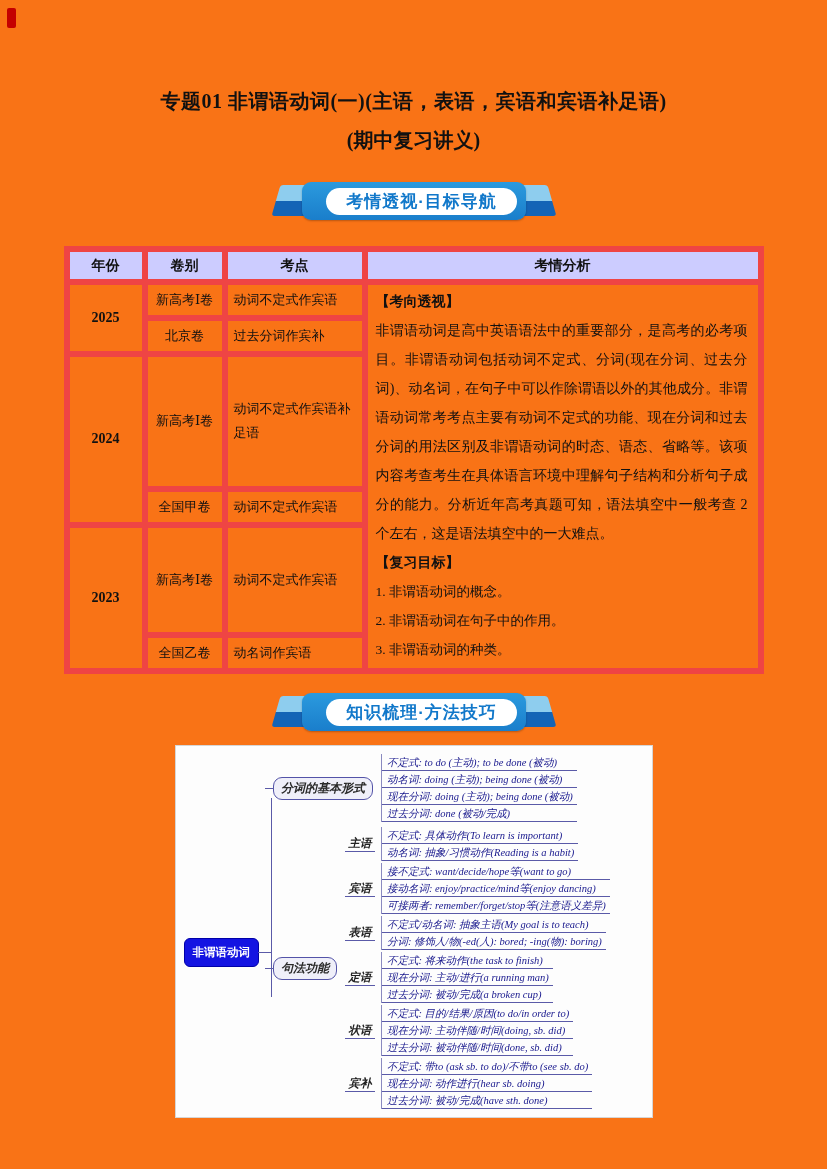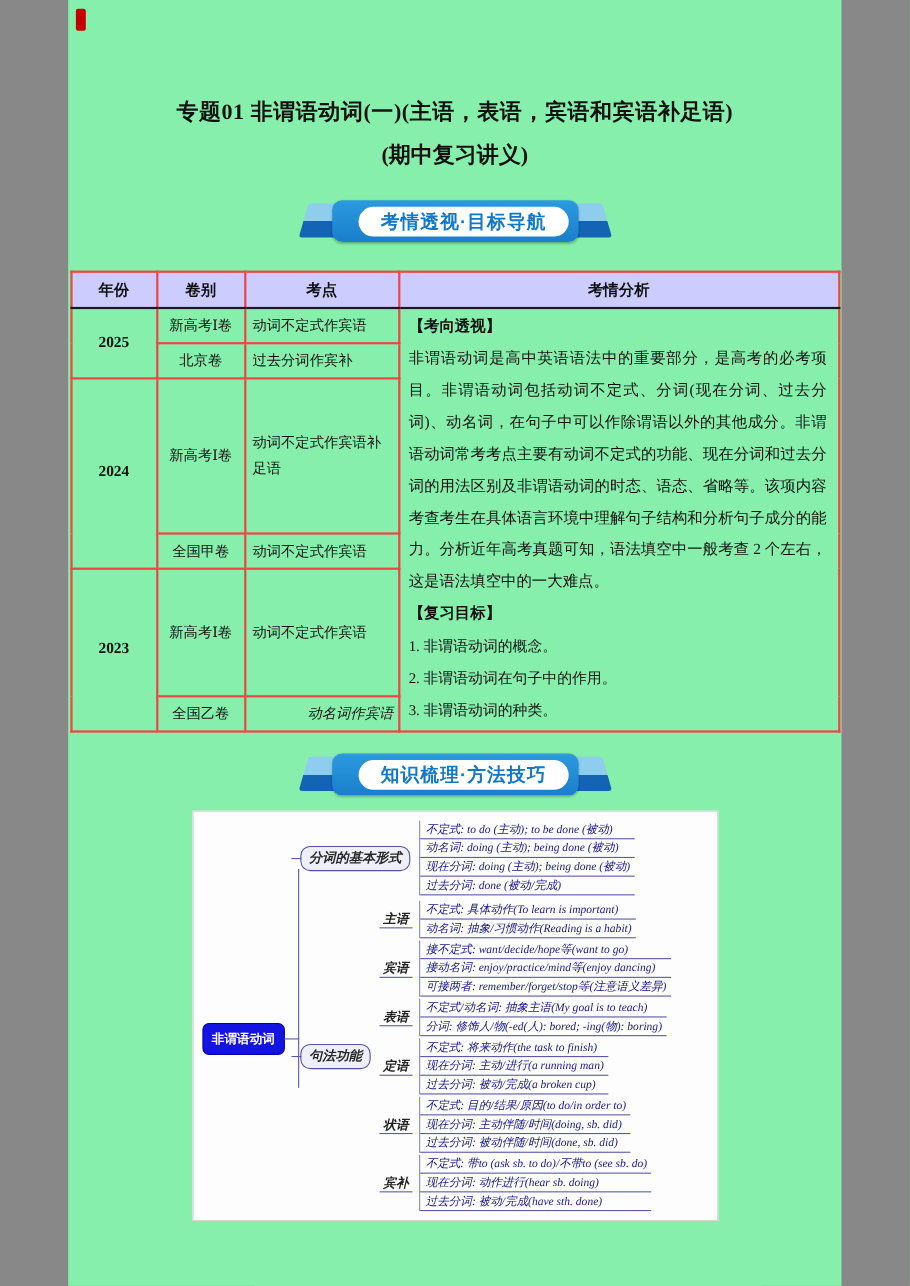--- a/index.html
+++ b/index.html
@@ -1,21 +1,21 @@
 <!DOCTYPE html>
 <html><head>
 <meta charset="utf-8">
 <style>
   * { margin:0; padding:0; box-sizing:border-box; }
   html,body { background:#888; }
   .page {
     position:relative;
-    width:703px; height:1169px;
+    width:827px; height:1169px;
     margin:0 auto;
-    background:#86efac;
+    background:#f97316;
     font-family:"Liberation Serif","DejaVu Serif",serif;
     color:#111;
     overflow:hidden;
   }
   .corner-mark {
     position:absolute; left:7px; top:8px;
     width:9px; height:20px;
     background:#c40000; border-radius:2px;
   }
   
@@ -47,21 +47,21 @@
     white-space:nowrap;
   }
 
   
   table.exam {
     width:700px; margin:26px auto 0 auto;
     border-collapse:collapse; table-layout:fixed;
     border:2px solid #1a1a1a;
     font-size:13px;
   }
-  table.exam th, table.exam td { border:2px solid #ef4444; vertical-align:middle; }
+  table.exam th, table.exam td { border:6px solid #ef4444; vertical-align:middle; }
   table.exam thead th {
     background:#ccccff; font-size:14px; font-weight:bold;
     height:33px; text-align:center; border-bottom:2px solid #1a1a1a;
   }
   td.year  { text-align:center; font-weight:bold; font-size:14px; }
   td.paper { text-align:center; font-size:13px; }
   td.point { text-align:left; padding:3px 4px 3px 6px; font-size:13px; line-height:24px; }
   tr.h30 { height:30px; } tr.h56 { height:56px; }
   td.analysis { vertical-align:top; padding:2px 10px 4px 8px; }
   .ana-title { font-weight:bold; font-size:14px; line-height:29px; }
@@ -182,21 +182,21 @@
         <td class="paper">全国甲卷</td>
         <td class="point">动词不定式作宾语</td>
       </tr>
       <tr class="h30">
         <td class="year" rowspan="2">2023</td>
         <td class="paper">新高考Ⅰ卷</td>
         <td class="point">动词不定式作宾语</td>
       </tr>
       <tr>
         <td class="paper">全国乙卷</td>
-        <td class="point" style="text-align:right;font-style:italic;">动名词作宾语</td>
+        <td class="point" style="text-align:left;">动名词作宾语</td>
       </tr>
     </tbody>
   </table>
 
   <div class="banner second">
     <div class="cap cap-left"></div>
     <div class="cap cap-right"></div>
     <div class="banner-body">
       <span class="banner-pill">知识梳理·方法技巧</span>
     </div>

